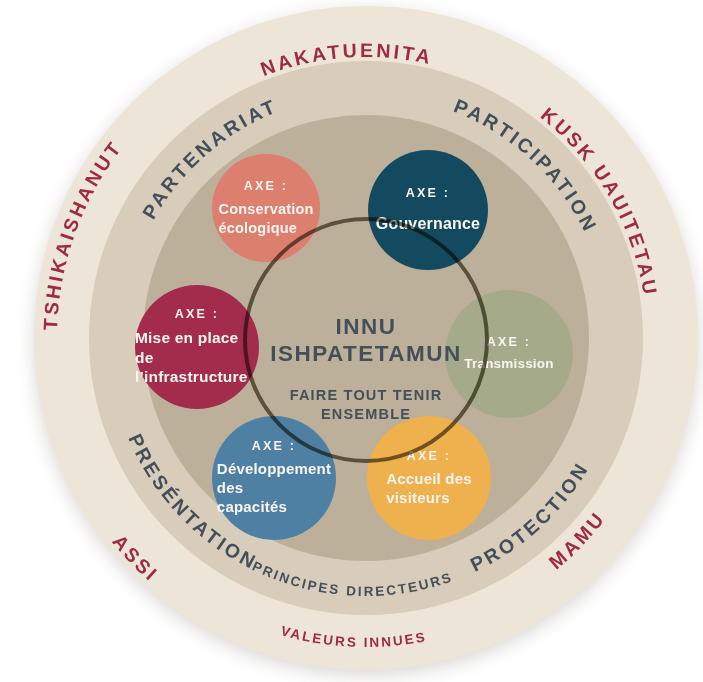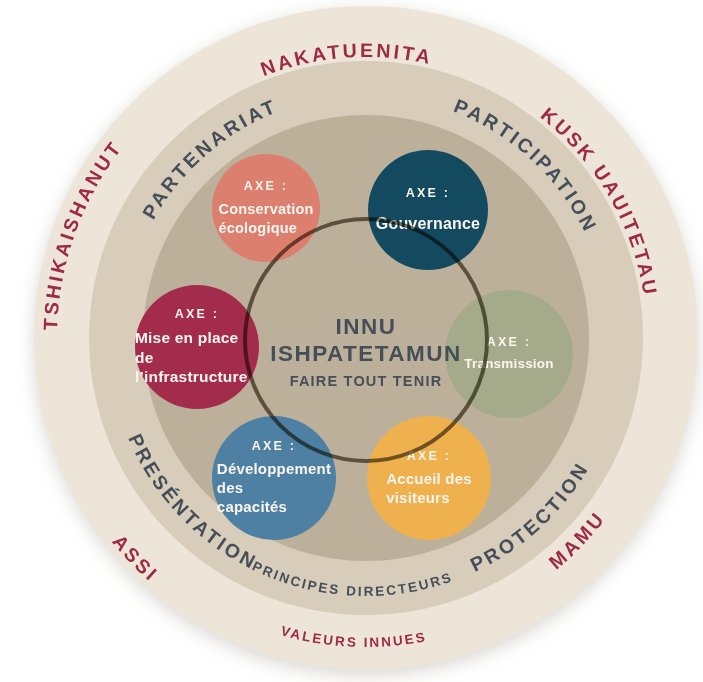--- a/index.html
+++ b/index.html
@@ -26,21 +26,21 @@
   .c-transmission  { left:445px; top:290px; width:128px; height:128px; font-size:13.5px; }
   .c-accueil       { left:367px; top:416px; width:124px; height:124px; font-size:15px; }
   .c-developpement { left:212px; top:416px; width:124px; height:124px; font-size:15px; }
   .c-infrastructure{ left:135px; top:285px; width:124px; height:124px; font-size:15.5px; }
 
   .center-block {
     position:absolute; z-index:4; left:246px; top:314px; width:240px;
     text-align:center; color:#454F59; font-weight:700;
   }
   .center-title    { font-size:22.5px; line-height:1.18; letter-spacing:1.5px; }
-  .center-subtitle { font-size:14.5px; line-height:1.3; letter-spacing:1.2px; margin-top:5px; }
+  .center-subtitle { font-size:14.5px; line-height:1.3; letter-spacing:1.2px; margin-top:19px; }
   .center-title span, .center-subtitle span { display:block; }
 
   .arc-big   { font-weight:700; font-size:19.5px; letter-spacing:3px; }
   .arc-small { font-weight:700; font-size:13.5px; letter-spacing:2.2px; }
   .lbl-red   { fill:#9D2B44; }
   .lbl-slate { fill:#454F59; }
 </style>
 </head>
 <body>
 
@@ -103,20 +103,21 @@
     <circle cx="366" cy="340" r="121" fill="none" stroke-width="4" opacity="0.8" stroke="#57503C"></circle>
   </svg>
 
   <div class="center-block">
     <div class="center-title">
       <span>INNU</span>
       <span>ISHPATETAMUN</span>
     </div>
     <div class="center-subtitle">
       <span>FAIRE TOUT TENIR</span>
+      <span>ENSEMBLE</span>
     </div>
   </div>
 
   <svg class="labels-svg" width="703" height="682" viewBox="0 0 703 682">
     <defs>
       <path id="pOuterTop309" d="M 57 338 A 309 309 0 0 1 675 338"></path>
       <path id="pOuterTop281" d="M 85 338 A 281 281 0 0 1 647 338"></path>
       <path id="pMidTop243" d="M 123 338 A 243 243 0 0 1 609 338"></path>
       <path id="pOuterBot326" d="M 40 338 A 326 326 0 0 0 692 338"></path>
       <path id="pOuterBot309" d="M 57 338 A 309 309 0 0 0 675 338"></path>

